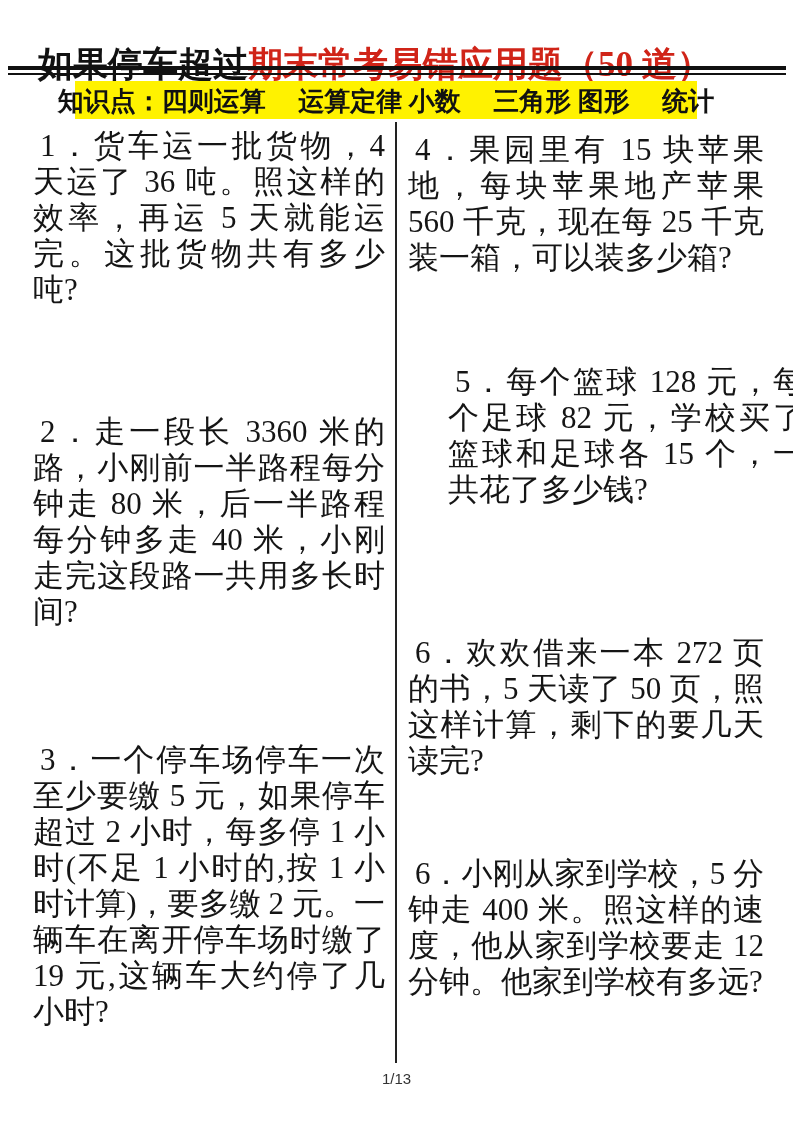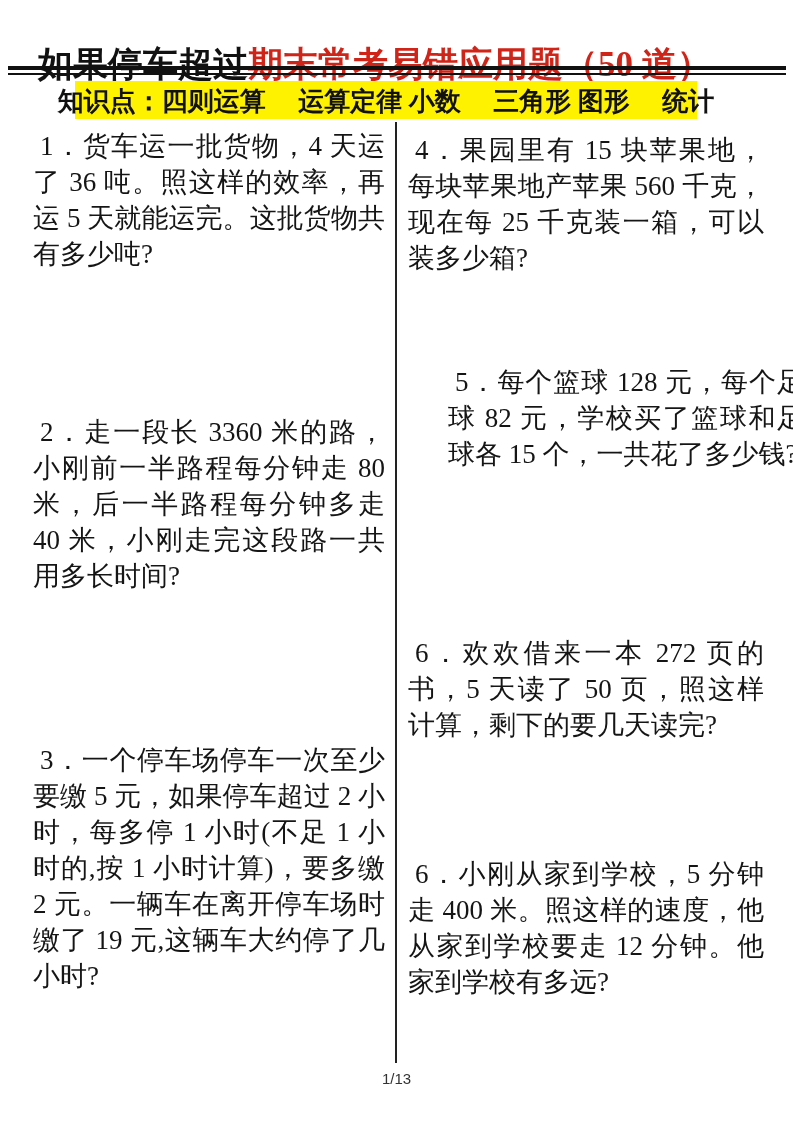--- a/index.html
+++ b/index.html
@@ -66,21 +66,21 @@
   .vdivider {
     position: absolute;
     left: 395px;
     top: 122px;
     width: 2px;
     height: 941px;
     background: #222222;
   }
   .problem {
     position: absolute;
-    font-size: 27px;
+    font-size: 31px;
     line-height: 36px;
     text-align: justify;
     text-indent: 7px;
     white-space: pre-wrap;
     color: #151515;
   }
   .col-left { left: 33px;  width: 352px; }
   .col-right { left: 408px; width: 356px; }
   .p1 { top: 128px; }
   .p2 { top: 414px; }

